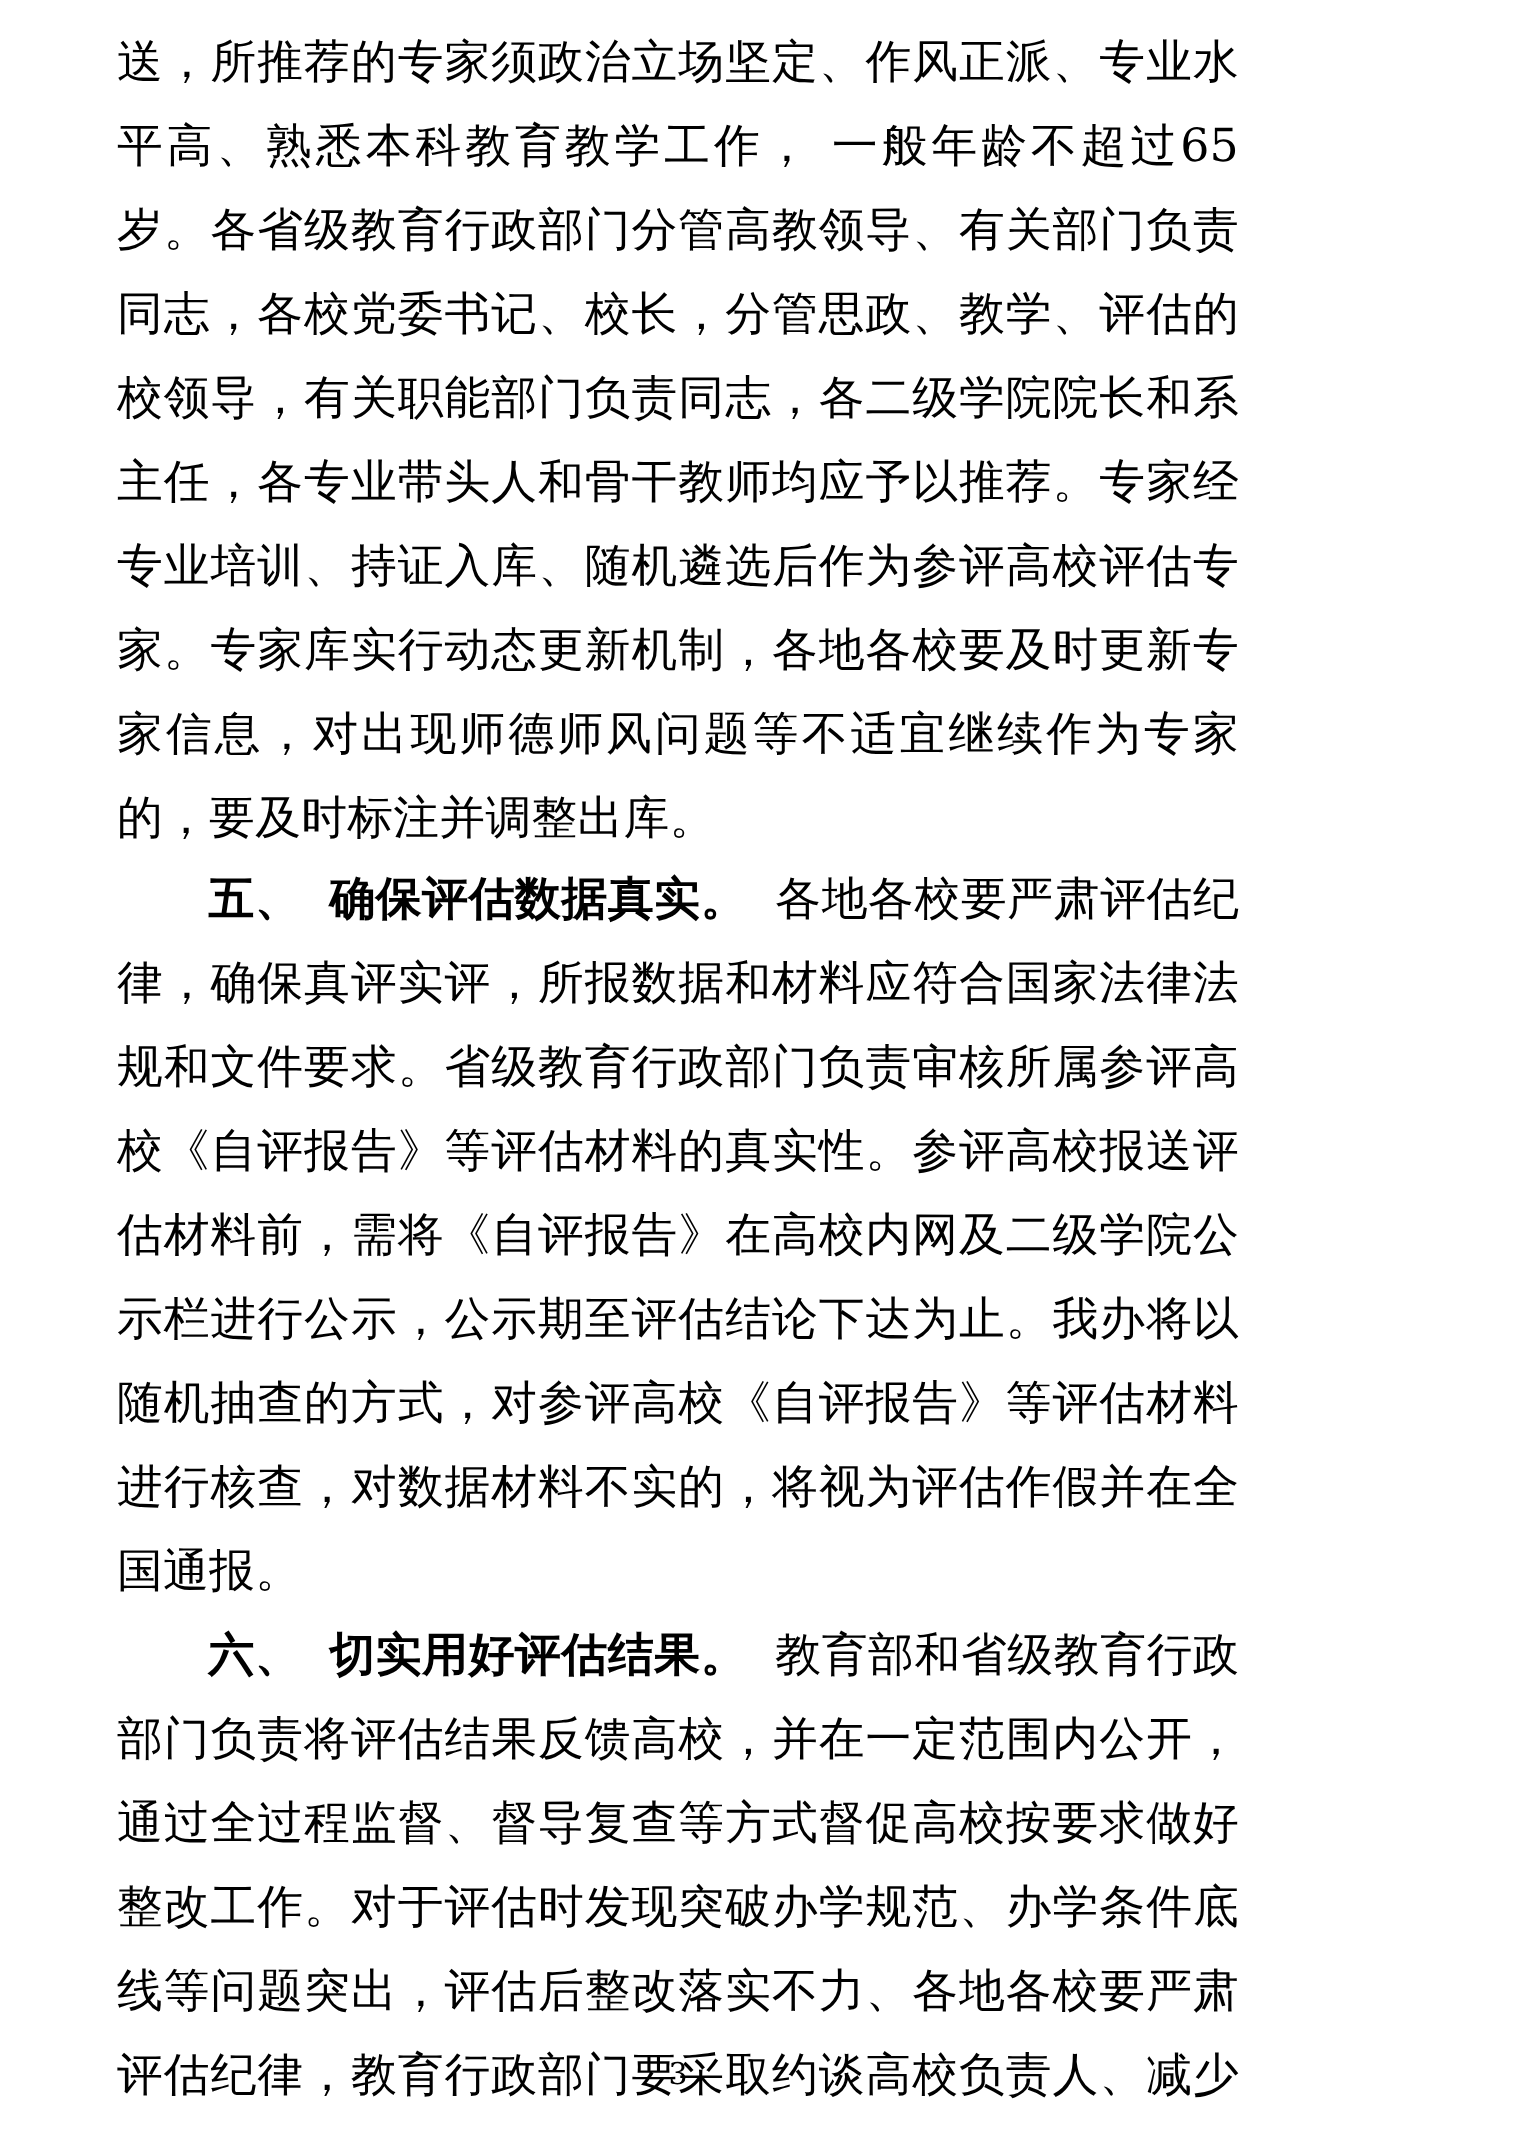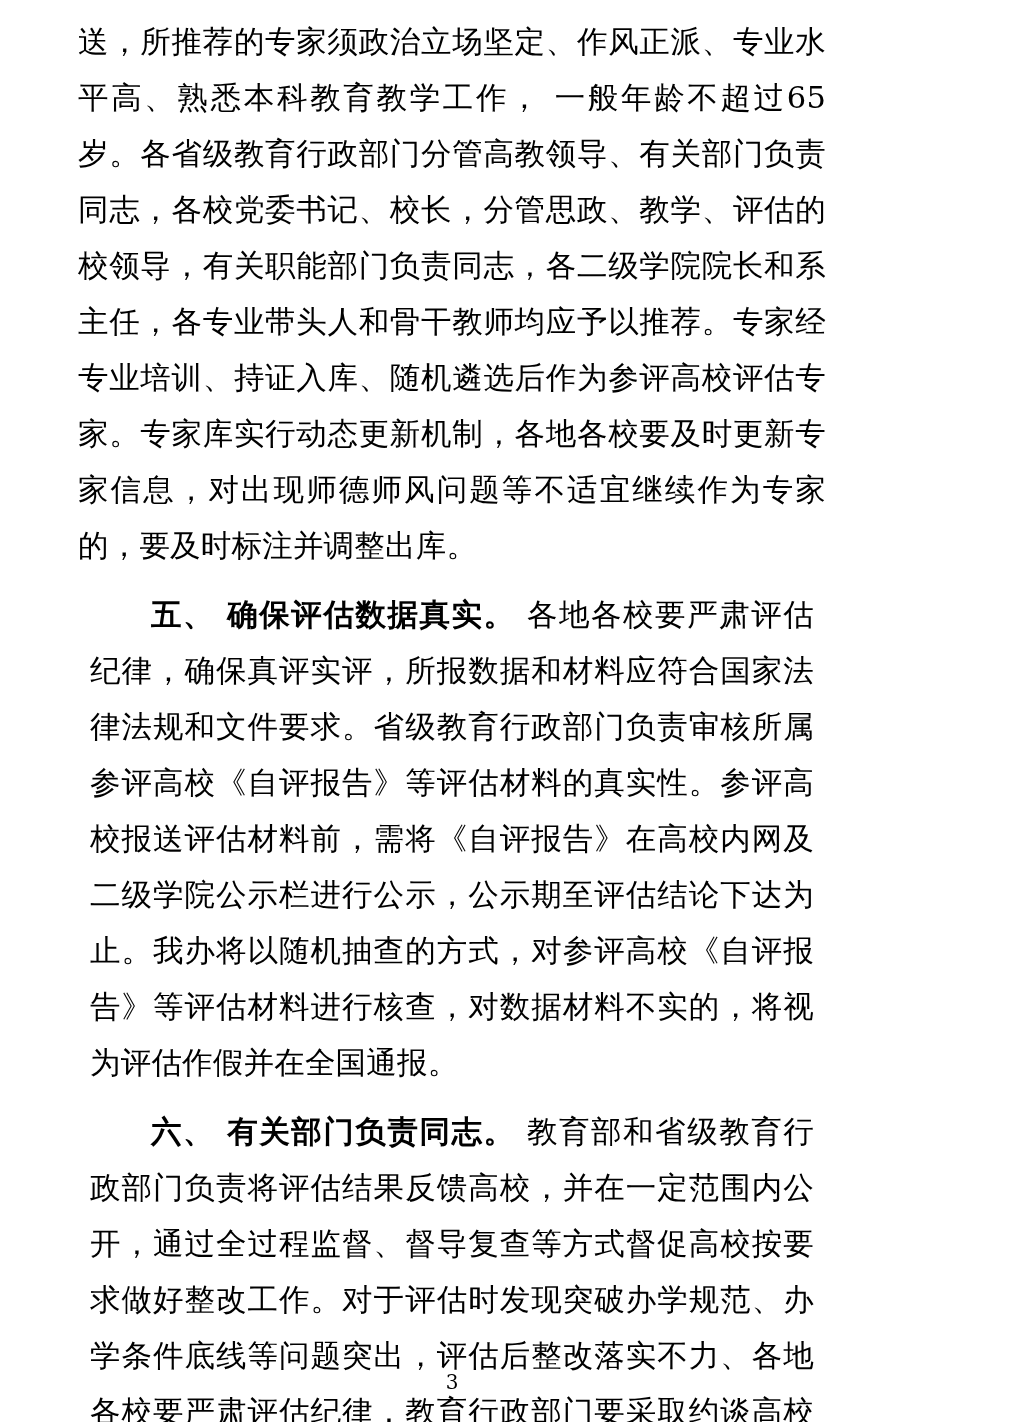--- a/index.html
+++ b/index.html
@@ -28,22 +28,23 @@
     line-height: 56px;
     text-align: justify;
     text-justify: inter-ideograph;
     letter-spacing: 0.2px;
   }
   .para {
     margin: 0 0 0 0;
     text-indent: 0;
   }
   .para-indent {
-    margin: 12px;
+    margin: 0;
     text-indent: 2em;
+    font-family: Liberation Mono, monospace;
   }
   .heading-run {
     font-weight: bold;
   }
   .page-number {
     position: absolute;
     left: 0;
     right: 0;
     bottom: 28px;
     text-align: center;
@@ -60,19 +61,19 @@
 
     <p class="para">
       <span>送，所推荐的专家须政治立场坚定、作风正派、专业水平高、熟悉本科教育教学工作， 一般年龄不超过65岁。各省级教育行政部门分管高教领导、有关部门负责同志，各校党委书记、校长，分管思政、教学、评估的校领导，有关职能部门负责同志，各二级学院院长和系主任，各专业带头人和骨干教师均应予以推荐。专家经专业培训、持证入库、随机遴选后作为参评高校评估专家。专家库实行动态更新机制，各地各校要及时更新专家信息，对出现师德师风问题等不适宜继续作为专家的，要及时标注并调整出库。</span>
     </p>
 
     <p class="para-indent">
       <span class="heading-run">五、 确保评估数据真实。</span><span> 各地各校要严肃评估纪律，确保真评实评，所报数据和材料应符合国家法律法规和文件要求。省级教育行政部门负责审核所属参评高校《自评报告》等评估材料的真实性。参评高校报送评估材料前，需将《自评报告》在高校内网及二级学院公示栏进行公示，公示期至评估结论下达为止。我办将以随机抽查的方式，对参评高校《自评报告》等评估材料进行核查，对数据材料不实的，将视为评估作假并在全国通报。</span>
     </p>
 
     <p class="para-indent">
-      <span class="heading-run">六、 有关部门负责同志。</span><span> 教育部和省级教育行政部门负责将评估结果反馈高校，并在一定范围内公开，通过全过程监督、督导复查等方式督促高校按要求做好整改工作。对于评估时发现突破办学规范、办学条件底线等问题突出，评估后整改落实不力、各地各校要严肃评估纪律，教育行政部门要采取约谈高校负责人、减少招生计划、限制新增本科专业备案和公开曝光等问责措施。对于在评估过程中发现的高校</span>
+      <span class="heading-run">六、 切实用好评估结果。</span><span> 教育部和省级教育行政部门负责将评估结果反馈高校，并在一定范围内公开，通过全过程监督、督导复查等方式督促高校按要求做好整改工作。对于评估时发现突破办学规范、办学条件底线等问题突出，评估后整改落实不力、各地各校要严肃评估纪律，教育行政部门要采取约谈高校负责人、减少招生计划、限制新增本科专业备案和公开曝光等问责措施。对于在评估过程中发现的高校</span>
     </p>
 
   </div>
 
   <div class="page-number">3</div>
 </div>
 
 </body></html>

